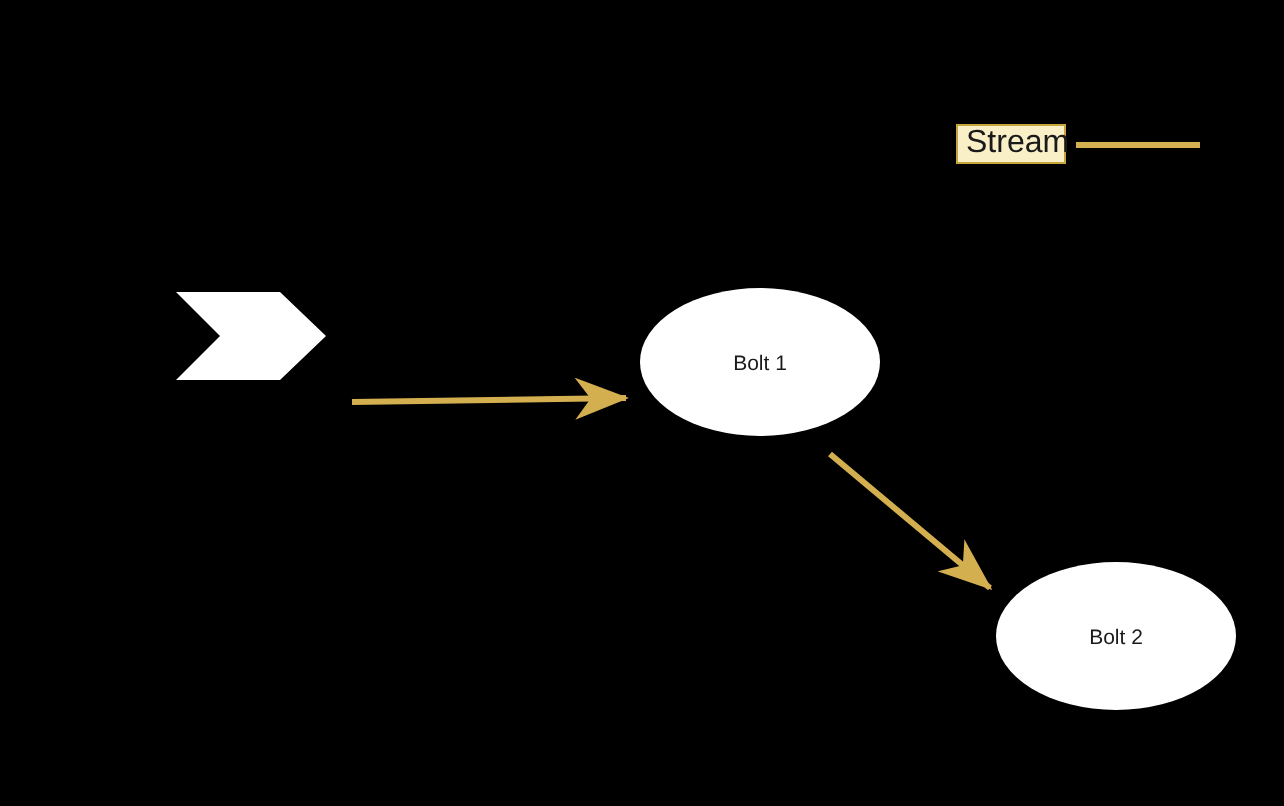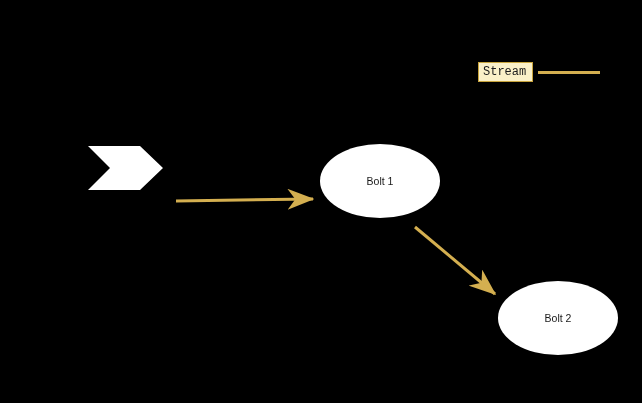--- a/index.html
+++ b/index.html
@@ -36,22 +36,22 @@
     height: 20px;
     box-sizing: border-box;
     background: #FAF0C8;
     border: 1px solid #C8A43C;
     display: flex;
     align-items: center;
     justify-content: flex-start;
     padding-left: 4px;
   }
   .legend-text {
-    font-family: Liberation Mono, monospace;
-    font-size: 12px;
+    font-family: Liberation Sans, sans-serif;
+    font-size: 16px;
     color: #1a1a1a;
     line-height: 1;
     white-space: nowrap;
   }
   .legend-sample {
     position: absolute;
     left: 538px;
     top: 71px;
     width: 62px;
     height: 3px;

